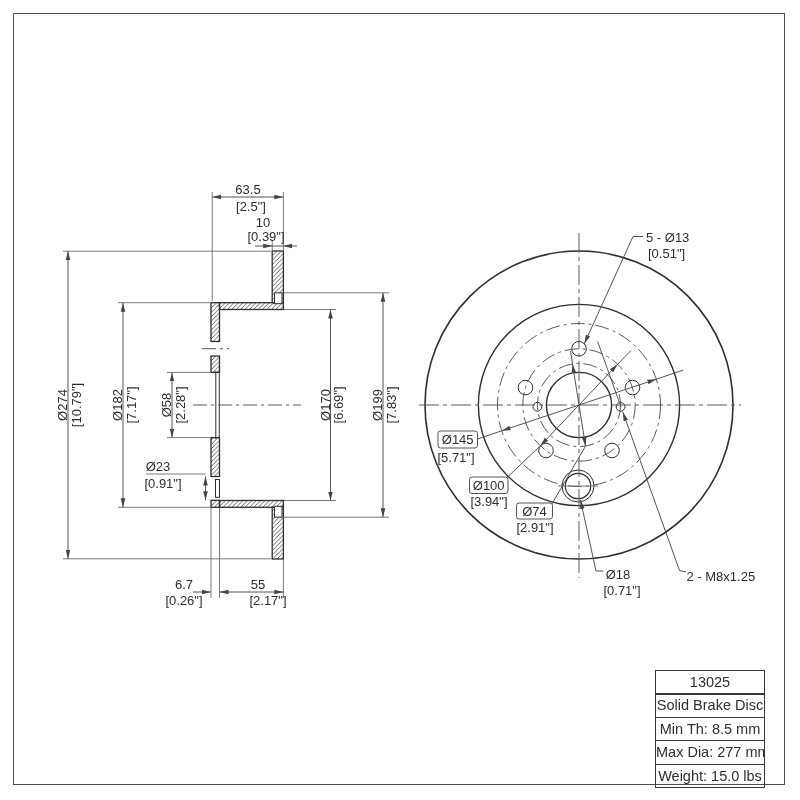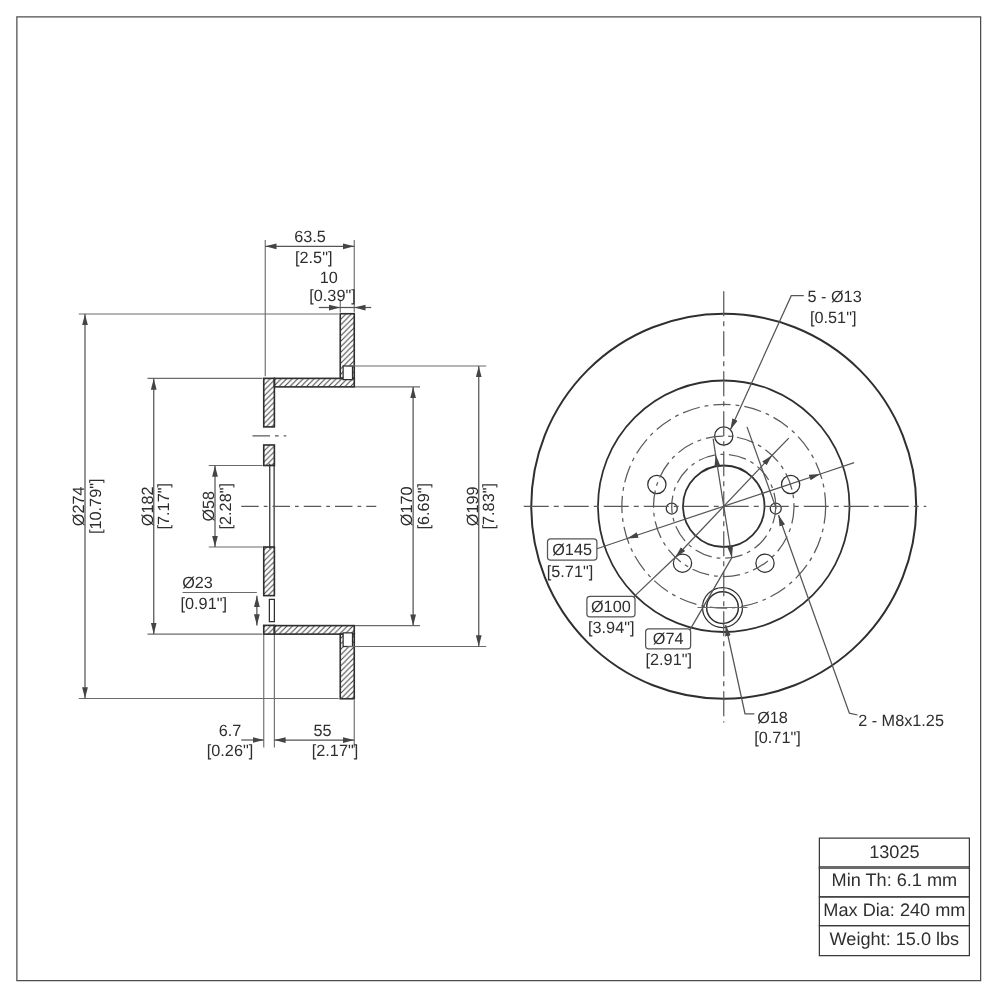--- a/index.html
+++ b/index.html
@@ -9,21 +9,21 @@
   .mat{fill:url(#hatch);stroke:#2f2f2f;stroke-width:1.3;}
   .wh{fill:#ffffff;stroke:#2f2f2f;stroke-width:1;}
   .ol{stroke:#2f2f2f;fill:none;}
   .ext{stroke:#6b6b6b;stroke-width:0.9;fill:none;}
   .dim{stroke:#555555;stroke-width:1;fill:none;}
   .cl{stroke:#5a5a5a;stroke-width:1;fill:none;stroke-dasharray:14 4 3 4;}
   .clx{stroke:#5a5a5a;stroke-width:1;fill:none;stroke-dasharray:20 4 4 4;}
   .dimtxt{font:13px "Liberation Sans",sans-serif;fill:#2e2e2e;text-anchor:middle;dominant-baseline:central;}
   .dimtxtL{font:13px "Liberation Sans",sans-serif;fill:#2e2e2e;text-anchor:start;dominant-baseline:central;}
   .fbox{fill:#ffffff;stroke:#555555;stroke-width:1;}
-  .info-table{position:absolute;left:655px;top:670px;width:121px;display:flex;flex-direction:column;}
+  .info-table{position:absolute;left:655px;top:670px;width:110px;display:flex;flex-direction:column;}
   .info-row{height:22.6px;line-height:22.6px;border:1.2px solid #3a3a3a;margin-top:-1.2px;
             text-align:center;font-size:14.5px;color:#2f2f2f;white-space:nowrap;overflow:hidden;}
   .info-row:first-child{margin-top:0;}
   .frame{position:absolute;left:13px;top:13px;width:772px;height:772px;border:1.4px solid #4d4d4d;box-sizing:border-box;}
 </style>
 </head>
 <body>
 
 <div id="page">
   <div class="frame"></div>
@@ -193,17 +193,18 @@
         <text class="dimtxt" x="618" y="574">Ø18</text>
         <text class="dimtxt" x="622" y="590">[0.71"]</text>
 
         <text class="dimtxtL" x="686.5" y="576.5">2 - M8x1.25</text>
       </g>
     </g>
   </svg>
 
   <div class="info-table">
     <div class="info-row">13025</div>
-    <div class="info-row">Min Th: 6.1 mm</div>
-    <div class="info-row">Max Dia: 240 mm</div>
+    <div class="info-row">Solid Brake Disc</div>
+    <div class="info-row">Min Th: 8.5 mm</div>
+    <div class="info-row">Max Dia: 277 mm</div>
     <div class="info-row">Weight: 15.0 lbs</div>
   </div>
 </div>
 
 </body></html>

